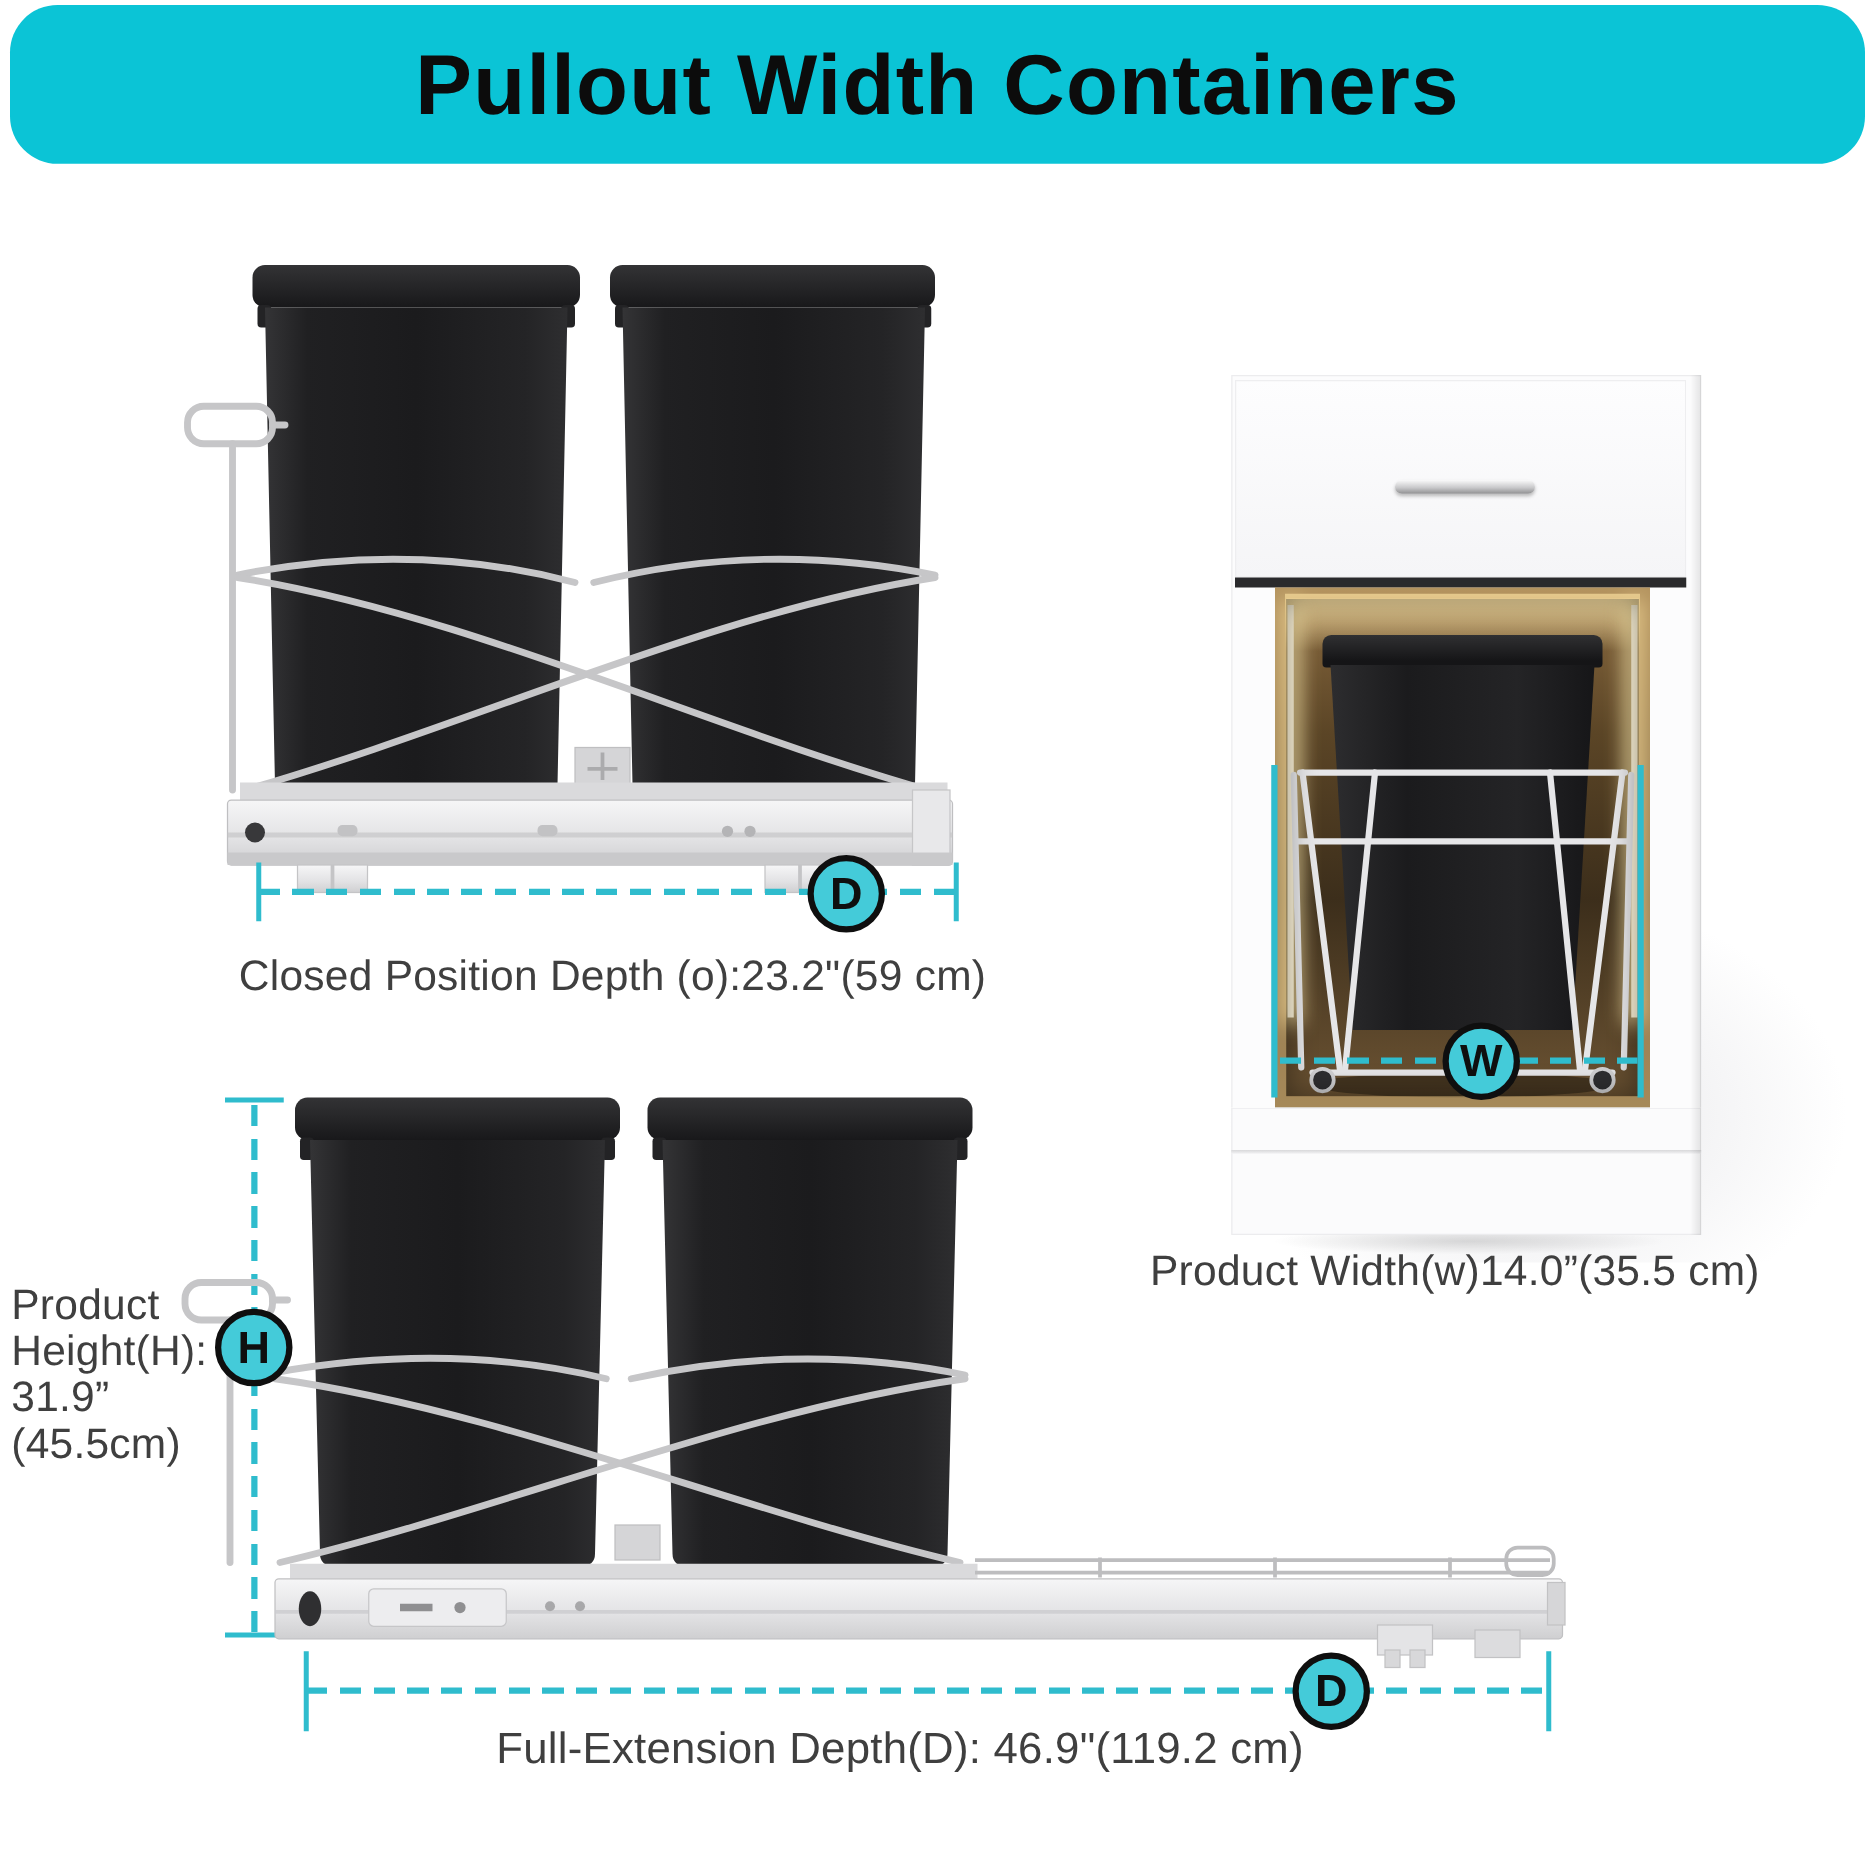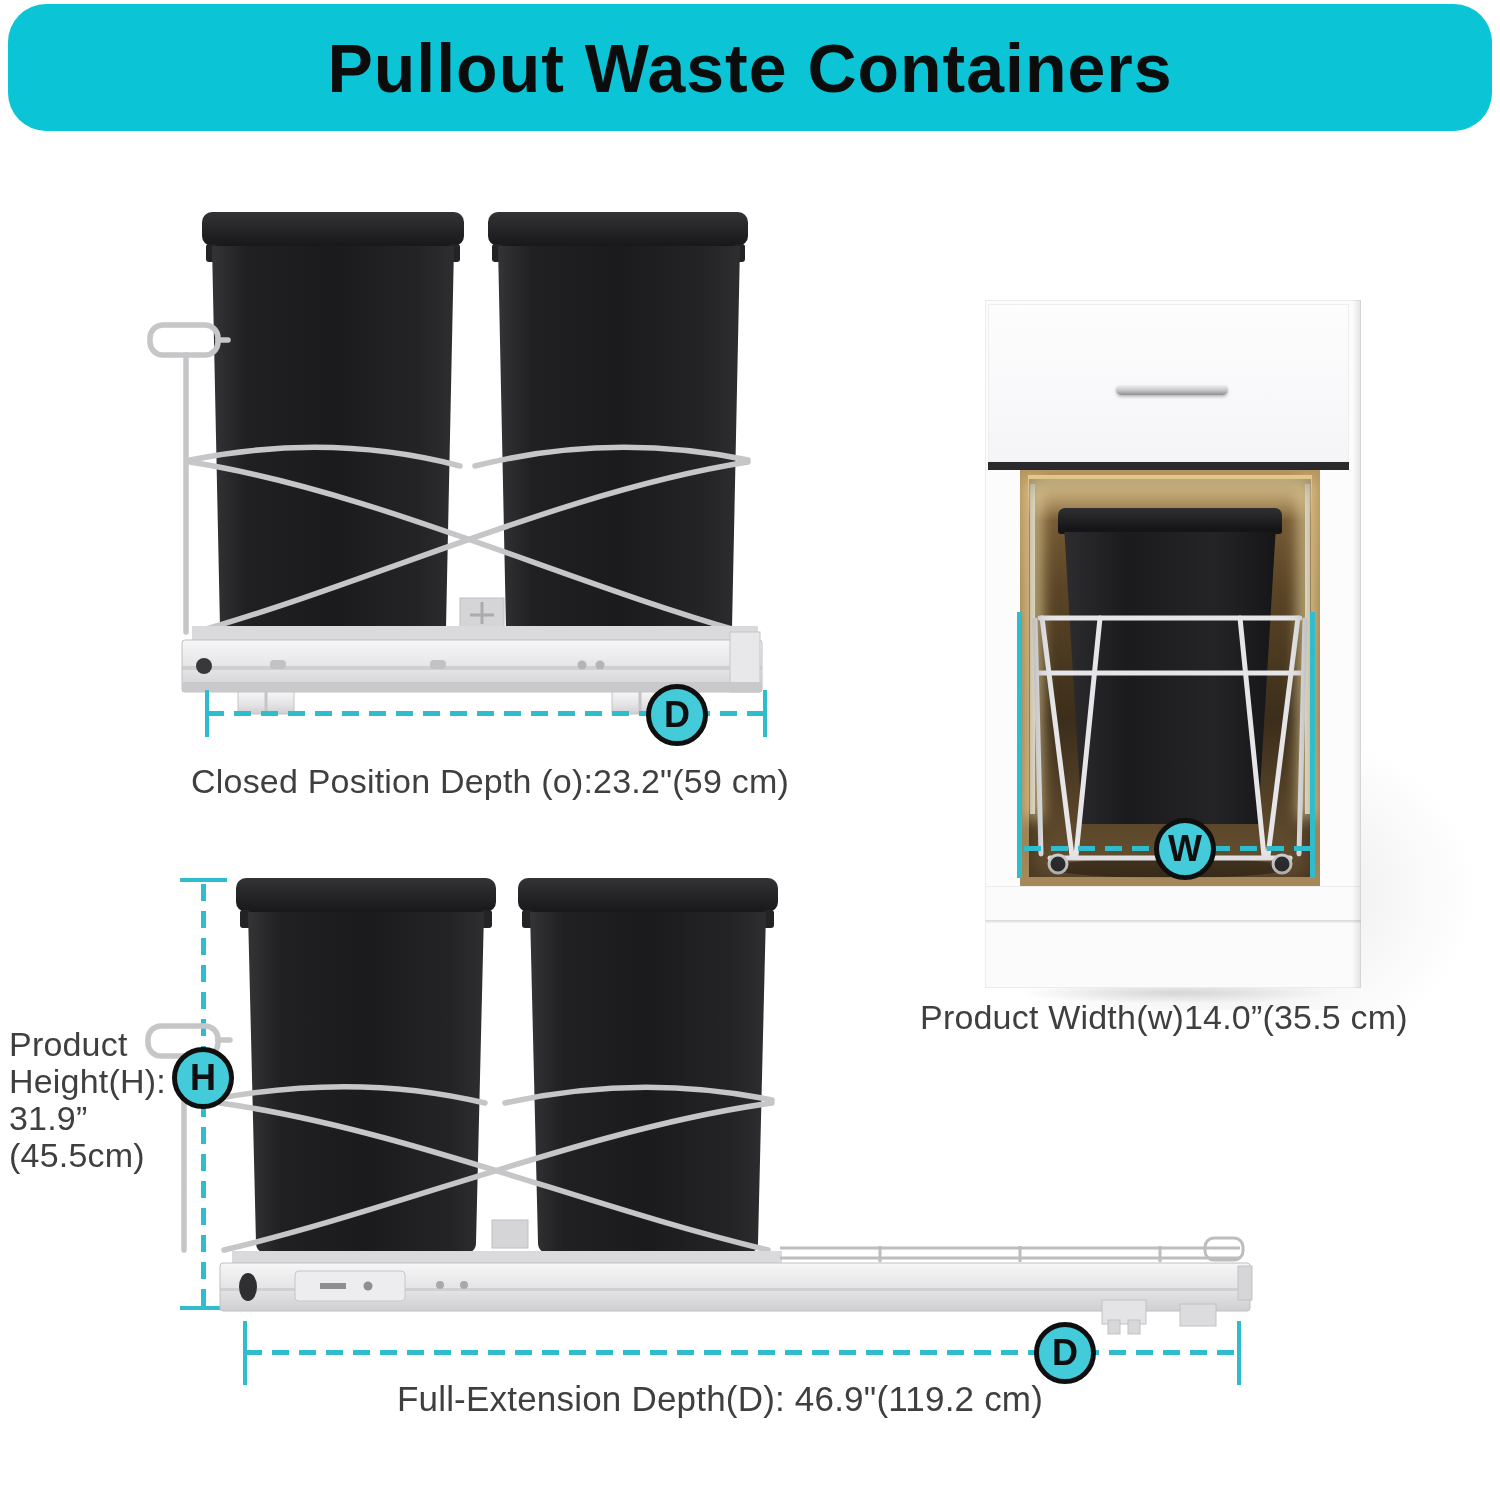--- a/index.html
+++ b/index.html
@@ -77,21 +77,21 @@
            background:linear-gradient(180deg,#d8d8da, #f2f2f4);}
   .cab-shadow{position:absolute;left:950px;top:978px;width:450px;height:30px;
            background:radial-gradient(50% 50% at 50% 50%, rgba(0,0,0,.13), rgba(0,0,0,0) 70%);}
 </style>
 </head>
 <body>
 
 <div class="canvas">
 
   <div class="banner">
-    <div class="banner-title">Pullout Waste Containers</div>
+    <div class="banner-title">Pullout Width Containers</div>
   </div>
 
   <svg class="fig fig-closed" viewBox="0 0 650 570">
     <defs>
       <linearGradient id="lidG1" x1="0" y1="0" x2="0" y2="1">
         <stop offset="0" stop-color="#333335"></stop>
           <stop offset="1" stop-color="#18181a"></stop>
       </linearGradient>
       <linearGradient id="binG1" x1="0" y1="0" x2="1" y2="0">
         <stop offset="0" stop-color="#343436"></stop>

